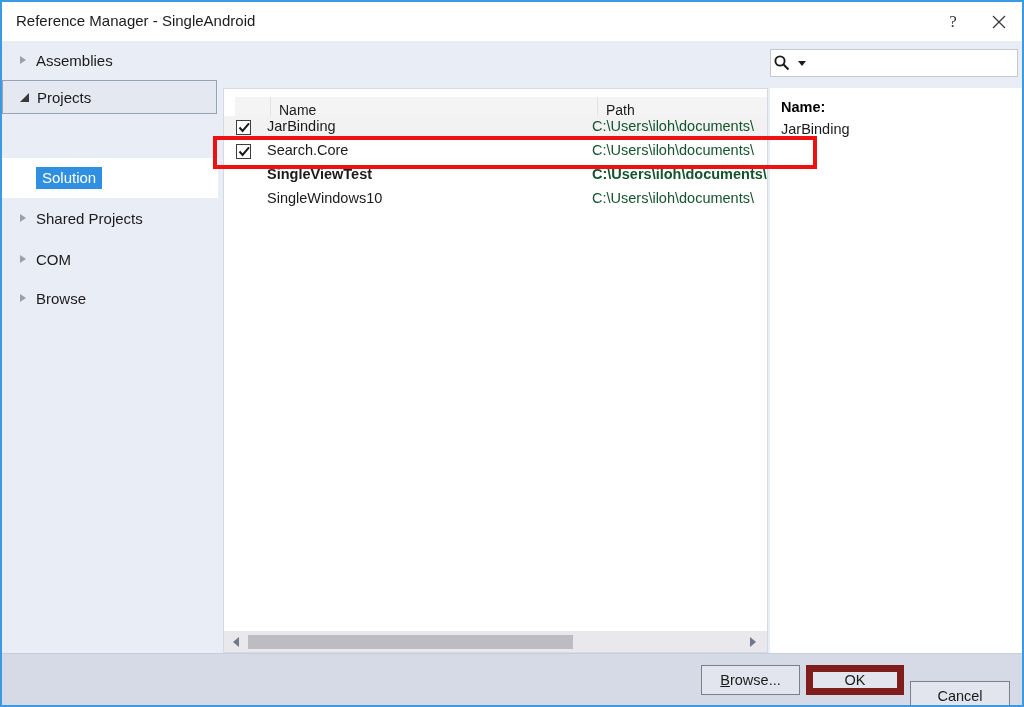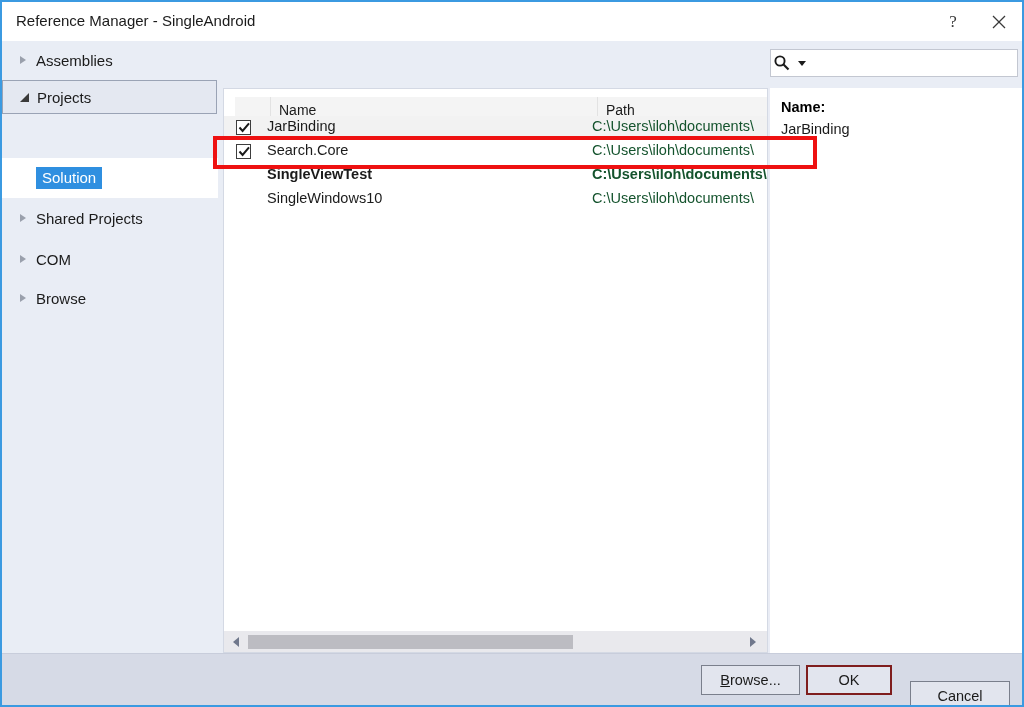--- a/index.html
+++ b/index.html
@@ -241,21 +241,21 @@
     top: 11px; height: 30px; width: 100px;
     background: #e2e5ee;
     border: 1px solid #7a7f8c;
     font-size: 14.5px; color: #1b1b1b;
     font-family: "Liberation Sans", sans-serif;
     cursor: default;
     display: flex; align-items: center; justify-content: center;
     padding: 0;
   }
   #browse-button { left: 699px; width: 99px; }
-  #ok-button { left: 804px; width: 86px; border: 2px solid #7f1d1d; }
+  #ok-button { left: 804px; width: 98px; border: 7px solid #7f1d1d; }
   #cancel-button { left: 908px; width: 100px; margin-top: 16px; }
   .accel { text-decoration: underline; }
 
   
   #red-box {
     position: absolute;
     left: 211px; top: 134px;
     width: 604px; height: 33px;
     border: 4px solid #ee1111;
     pointer-events: none;

